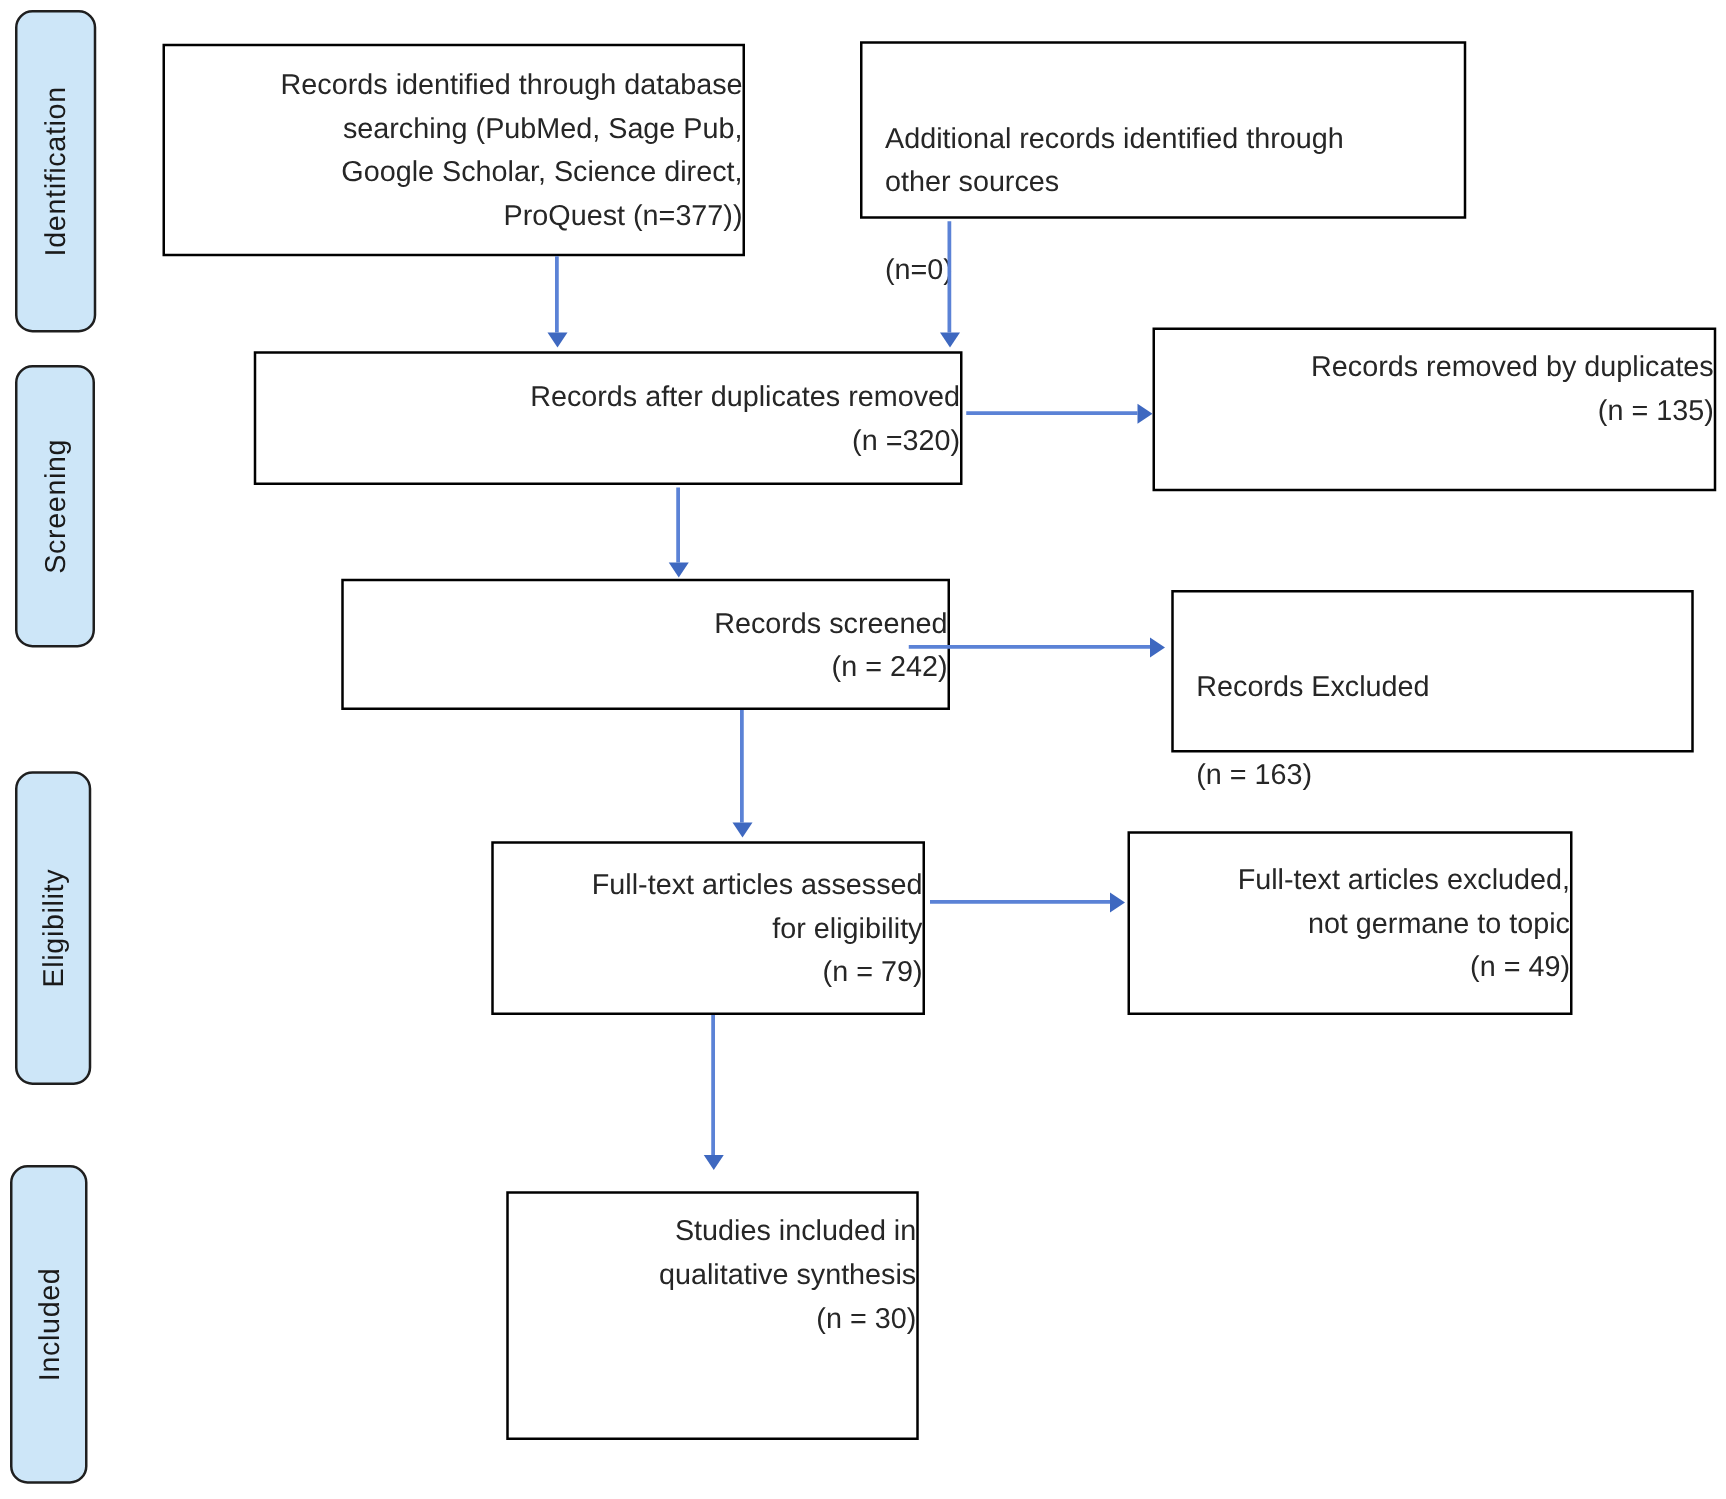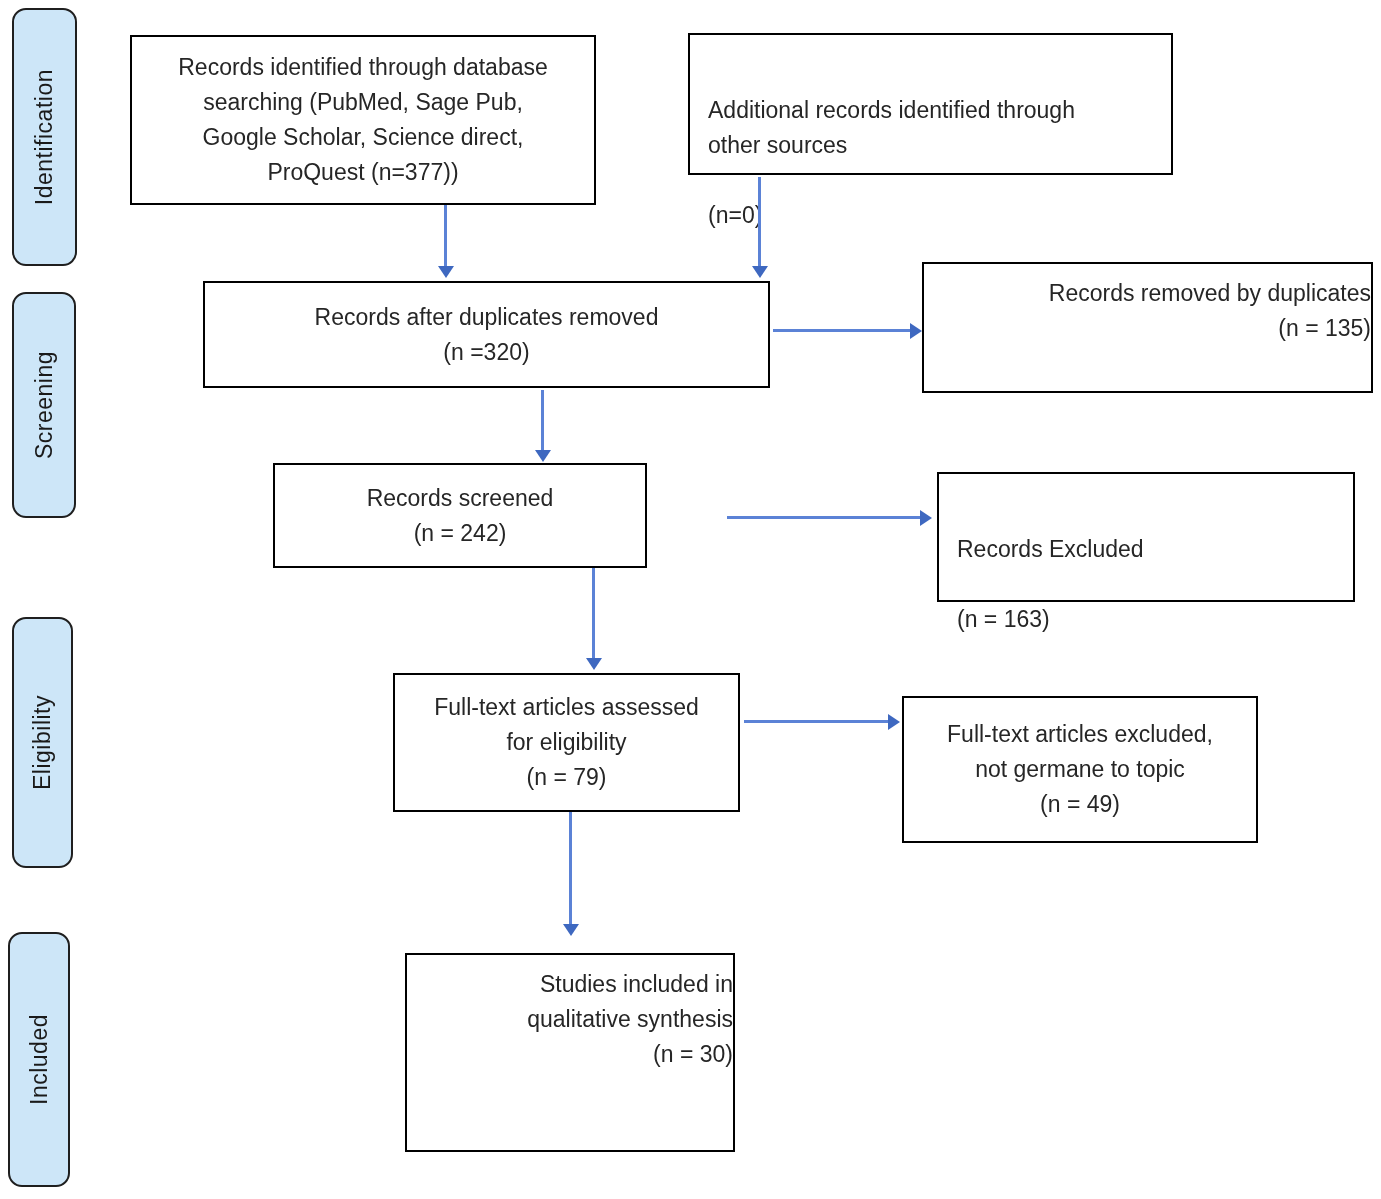--- a/index.html
+++ b/index.html
@@ -43,21 +43,21 @@
     box-sizing: border-box;
     display: flex;
   }
   .btxt {
     font-size: 23px;
     line-height: 35px;
     white-space: pre-line;
     width: 100%;
   }
   .box.center { align-items: center; justify-content: center; }
-  .box.center .btxt { text-align: center; }
+  .box.center .btxt { text-align: right; }
   .box.topcenter { align-items: flex-start; justify-content: center; padding-top: 12px; }
   .box.topcenter .btxt { text-align: right; }
   .box.topleft { align-items: flex-start; justify-content: flex-start; padding: 14px 18px; }
   .box.topleft .btxt { text-align: left; margin-top: 44px; }
   
   .av {
     position: absolute;
     width: 3px;
     background: #5B82D6;
   }
@@ -120,38 +120,38 @@
   <div class="box center" style="left:203px; top:281px; width:567px; height:107px">
     <div class="btxt">Records after duplicates removed
 (n =320)</div>
   </div>
 
   <div class="box topcenter" style="left:922px; top:262px; width:451px; height:131px">
     <div class="btxt">Records removed by duplicates
 (n = 135)</div>
   </div>
 
-  <div class="box center" style="left:273px; top:463px; width:374px; height:105px">
+  <div class="box center" style="left:273px; top:463px; width:487px; height:105px">
     <div class="btxt">Records screened
 (n = 242)</div>
   </div>
 
   <div class="box topleft" style="left:937px; top:472px; width:418px; height:130px">
     <div class="btxt">Records Excluded
 
 (n = 163)</div>
   </div>
 
   <div class="box center" style="left:393px; top:673px; width:347px; height:139px">
     <div class="btxt">Full-text articles assessed
 for eligibility
 (n = 79)</div>
   </div>
 
-  <div class="box center" style="left:902px; top:696px; width:356px; height:147px">
+  <div class="box center" style="left:902px; top:665px; width:356px; height:147px">
     <div class="btxt">Full-text articles excluded,
 not germane to topic
 (n = 49)</div>
   </div>
 
   <div class="box topcenter" style="left:405px; top:953px; width:330px; height:199px; ">
     <div class="btxt">Studies included in
 qualitative synthesis
 (n = 30)</div>
   </div>

